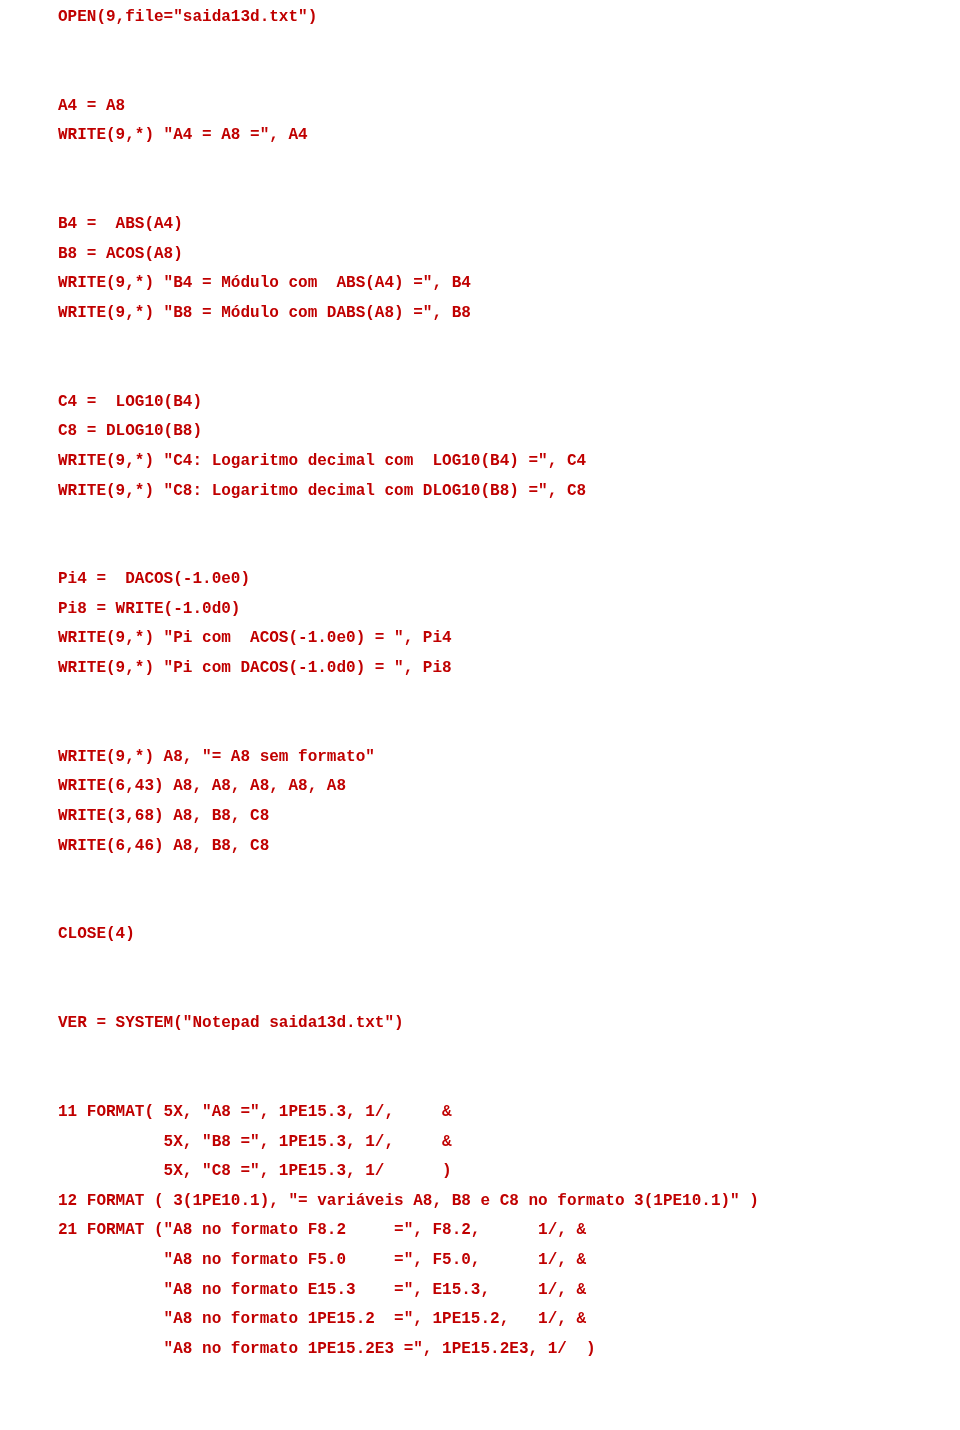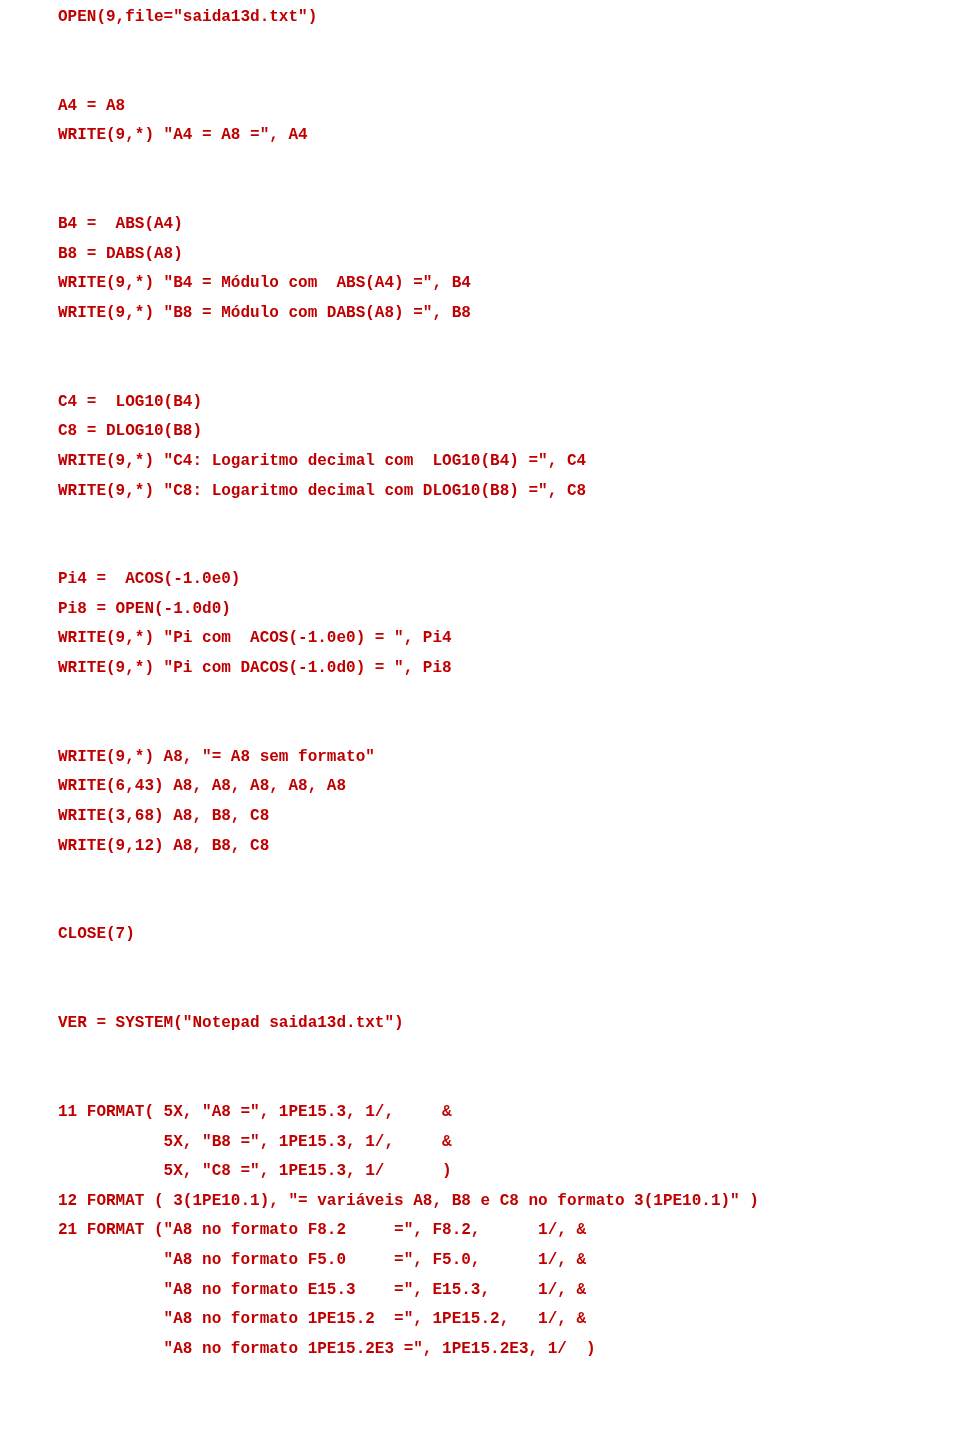--- a/index.html
+++ b/index.html
@@ -28,44 +28,44 @@
 
 <div class="page">
   <div class="code-block"><span>OPEN(9,file="saida13d.txt")</span>
 <span></span>
 <span></span>
 <span>A4 = A8</span>
 <span>WRITE(9,*) "A4 = A8 =", A4</span>
 <span></span>
 <span></span>
 <span>B4 =  ABS(A4)</span>
-<span>B8 = DABS(A8)</span>
+<span>B8 = ACOS(A8)</span>
 <span>WRITE(9,*) "B4 = Módulo com  ABS(A4) =", B4</span>
 <span>WRITE(9,*) "B8 = Módulo com DABS(A8) =", B8</span>
 <span></span>
 <span></span>
 <span>C4 =  LOG10(B4)</span>
 <span>C8 = DLOG10(B8)</span>
 <span>WRITE(9,*) "C4: Logaritmo decimal com  LOG10(B4) =", C4</span>
 <span>WRITE(9,*) "C8: Logaritmo decimal com DLOG10(B8) =", C8</span>
 <span></span>
 <span></span>
-<span>Pi4 =  ACOS(-1.0e0)</span>
-<span>Pi8 = OPEN(-1.0d0)</span>
+<span>Pi4 =  DACOS(-1.0e0)</span>
+<span>Pi8 = WRITE(-1.0d0)</span>
 <span>WRITE(9,*) "Pi com  ACOS(-1.0e0) = ", Pi4</span>
 <span>WRITE(9,*) "Pi com DACOS(-1.0d0) = ", Pi8</span>
 <span></span>
 <span></span>
 <span>WRITE(9,*) A8, "= A8 sem formato"</span>
 <span>WRITE(6,43) A8, A8, A8, A8, A8</span>
 <span>WRITE(3,68) A8, B8, C8</span>
-<span>WRITE(9,12) A8, B8, C8</span>
+<span>WRITE(6,46) A8, B8, C8</span>
 <span></span>
 <span></span>
-<span>CLOSE(7)</span>
+<span>CLOSE(4)</span>
 <span></span>
 <span></span>
 <span>VER = SYSTEM("Notepad saida13d.txt")</span>
 <span></span>
 <span></span>
 <span>11 FORMAT( 5X, "A8 =", 1PE15.3, 1/,     &amp;</span>
 <span>           5X, "B8 =", 1PE15.3, 1/,     &amp;</span>
 <span>           5X, "C8 =", 1PE15.3, 1/      )</span>
 <span>12 FORMAT ( 3(1PE10.1), "= variáveis A8, B8 e C8 no formato 3(1PE10.1)" )</span>
 <span>21 FORMAT ("A8 no formato F8.2     =", F8.2,      1/, &amp;</span>

